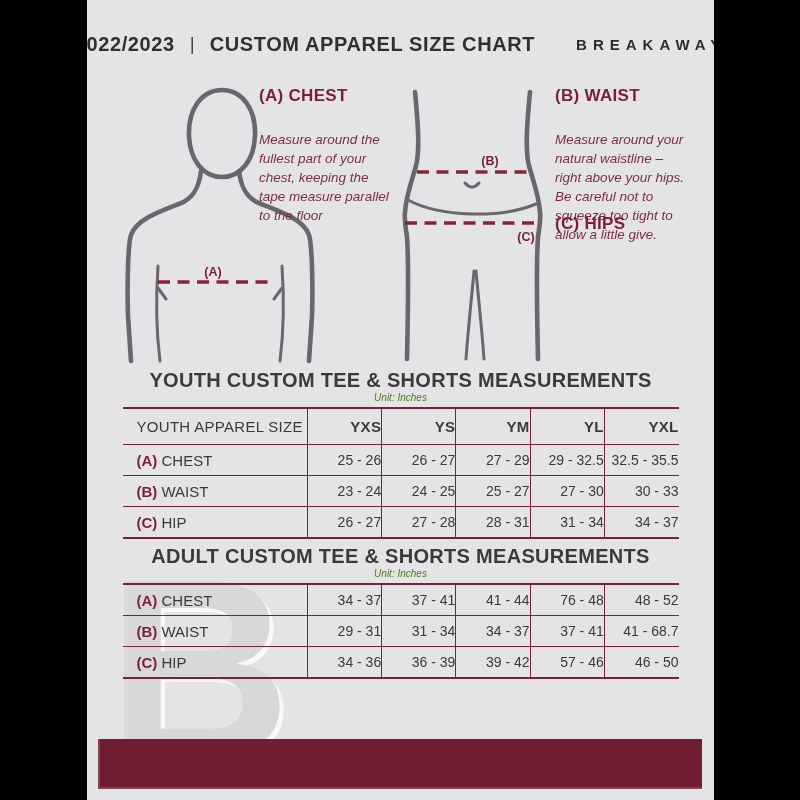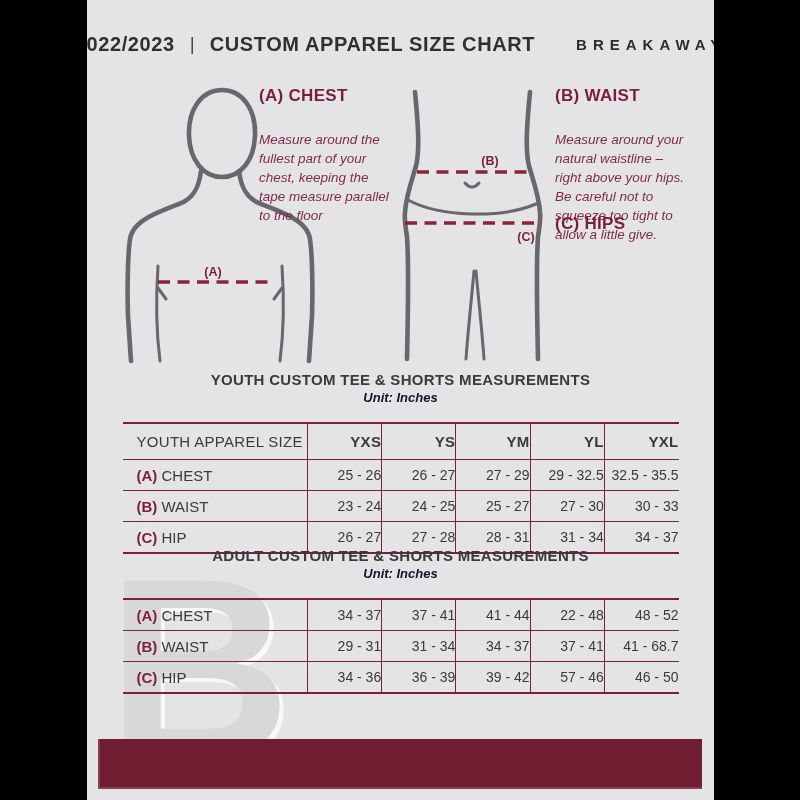--- a/index.html
+++ b/index.html
@@ -49,28 +49,28 @@
     position:absolute;left:20px;top:540px;z-index:0;
     font-size:255px;line-height:1;font-weight:700;color:#d8d8db;
     text-shadow:4px 4px 0 rgba(255,255,255,.75);
     user-select:none;
   }
   
   .tbl-block{position:absolute;left:0;width:100%;z-index:1;}
   .tbl-youth{top:371px;}
   .tbl-adult{top:547px;}
   .tbl-title{
-    text-align:center;font-size:15px;font-weight:700;color:#3a3a3c;letter-spacing:.3px;
+    text-align:center;font-size:20px;font-weight:700;color:#3a3a3c;letter-spacing:.3px;
     line-height:18px;
   }
   .tbl-unit{
-    text-align:center;font-size:13px;font-style:italic;color:#0f172a;line-height:17px;font-weight:bold;
+    text-align:center;font-size:10px;font-style:italic;color:#4d7c0f;line-height:17px;
   }
   table{
-    border-collapse:collapse;width:556px;margin:16px auto 0;table-layout:fixed;
+    border-collapse:collapse;width:556px;margin:1px auto 0;table-layout:fixed;
     border-top:2.2px solid #7b2136;border-bottom:2.2px solid #7b2136;
   }
   td{
     height:30px;font-size:14px;color:#3a3a3c;text-align:right;
     border-left:1.6px solid #7b2136;padding:0;
   }
   td:first-child{border-left:none;text-align:left;padding-left:14px;font-size:15px;}
   tr+tr td{border-top:1.6px solid #7b2136;}
   tr.head td{height:35px;font-size:15px;letter-spacing:.3px;}
   tr.head td.sz{font-weight:700;}
@@ -216,21 +216,21 @@
           <col>
           <col>
           <col>
         </colgroup>
       <tbody>
       <tr>
         <td><span class="pfx">(A)</span> <span>CHEST</span></td>
         <td>34 - 37</td>
         <td>37 - 41</td>
         <td>41 - 44</td>
-        <td>22 - 48</td>
+        <td>76 - 48</td>
         <td>48 - 52</td>
       </tr>
       <tr>
         <td><span class="pfx">(B)</span> <span>WAIST</span></td>
         <td>29 - 31</td>
         <td>31 - 34</td>
         <td>34 - 37</td>
         <td>37 - 41</td>
         <td>41 - 68.7</td>
       </tr>

